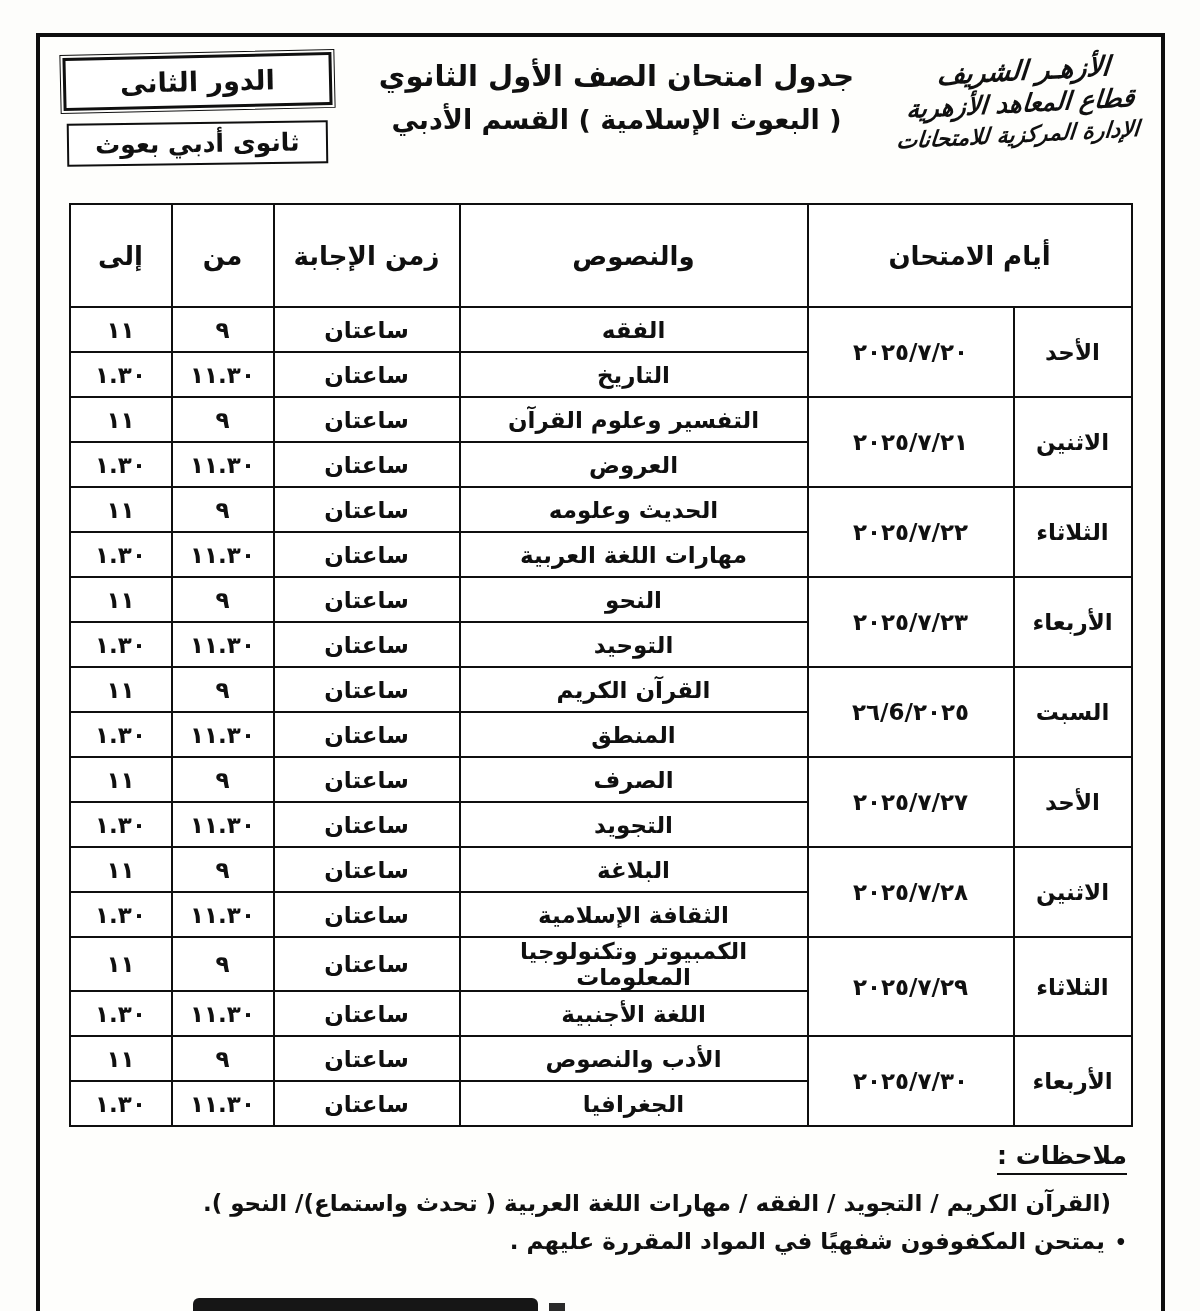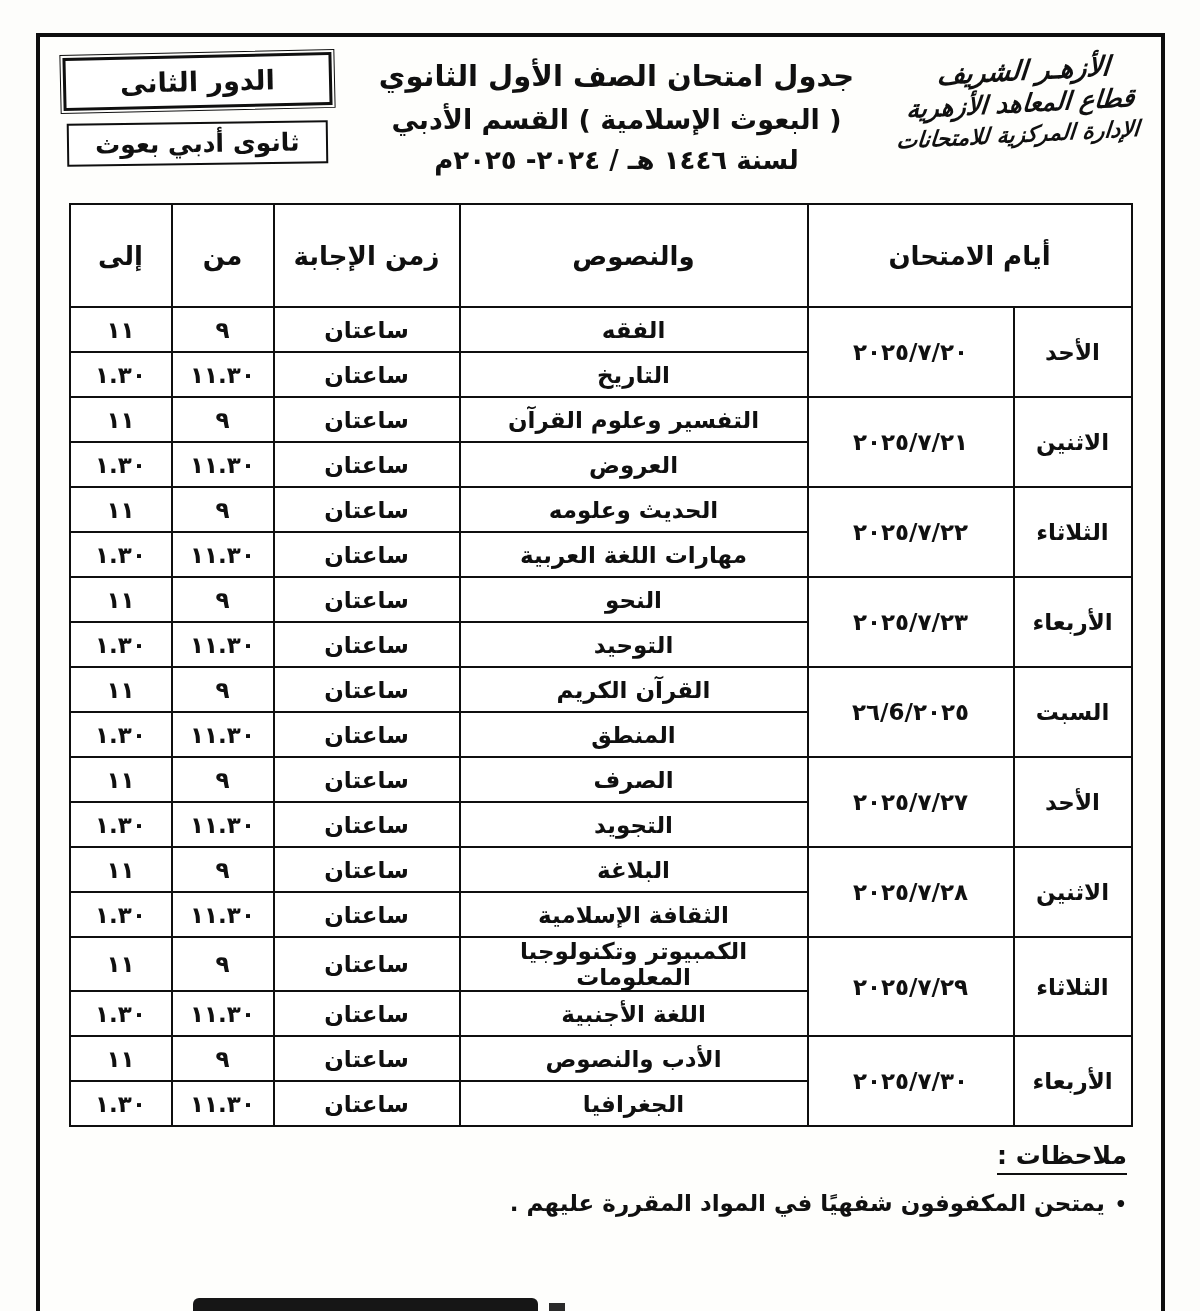--- a/index.html
+++ b/index.html
@@ -133,21 +133,20 @@
 
     <div class="header">
       <div class="emblem">
         <div class="em-l1">الأزهـر الشريف</div>
         <div class="em-l2">قطاع المعاهد الأزهرية</div>
         <div class="em-l3">الإدارة المركزية للامتحانات</div>
       </div>
       <div class="titles">
         <div class="t1">جدول امتحان الصف الأول الثانوي</div>
         <div class="t2">( البعوث الإسلامية ) القسم الأدبي</div>
-        <div class="t3">لسنة ١٤٤٦ هـ / ٢٠٢٤- ٢٠٢٥م</div>
       </div>
       <div class="badges">
         <div class="badge badge-round">الدور الثانى</div>
         <div class="badge badge-section">ثانوى أدبي بعوث</div>
       </div>
     </div>
 
     <table class="schedule">
       <colgroup>
         <col style="width:118px">
@@ -292,20 +291,21 @@
             <td class="duration-cell">ساعتان</td>
             <td class="from-cell">١١.٣٠</td>
             <td class="to-cell">١.٣٠</td>
           </tr>
         </tbody>
     </table>
 
     <div class="notes">
       <div class="notes-title">ملاحظات :</div>
       <div id="notes-lines">
+          <div class="note-line note-cont"><span>(القرآن الكريم / التجويد / الفقه / مهارات اللغة العربية ( تحدث واستماع)/ النحو ).</span></div>
           <div class="note-line"><span class="bullet">•</span><span>يمتحن المكفوفون شفهيًا في المواد المقررة عليهم .</span></div>
         </div>
     </div>
 
   </div>
   <div class="scan-artifact"></div>
   <div class="scan-artifact-2"></div>
 </div>
 
 </body></html>

